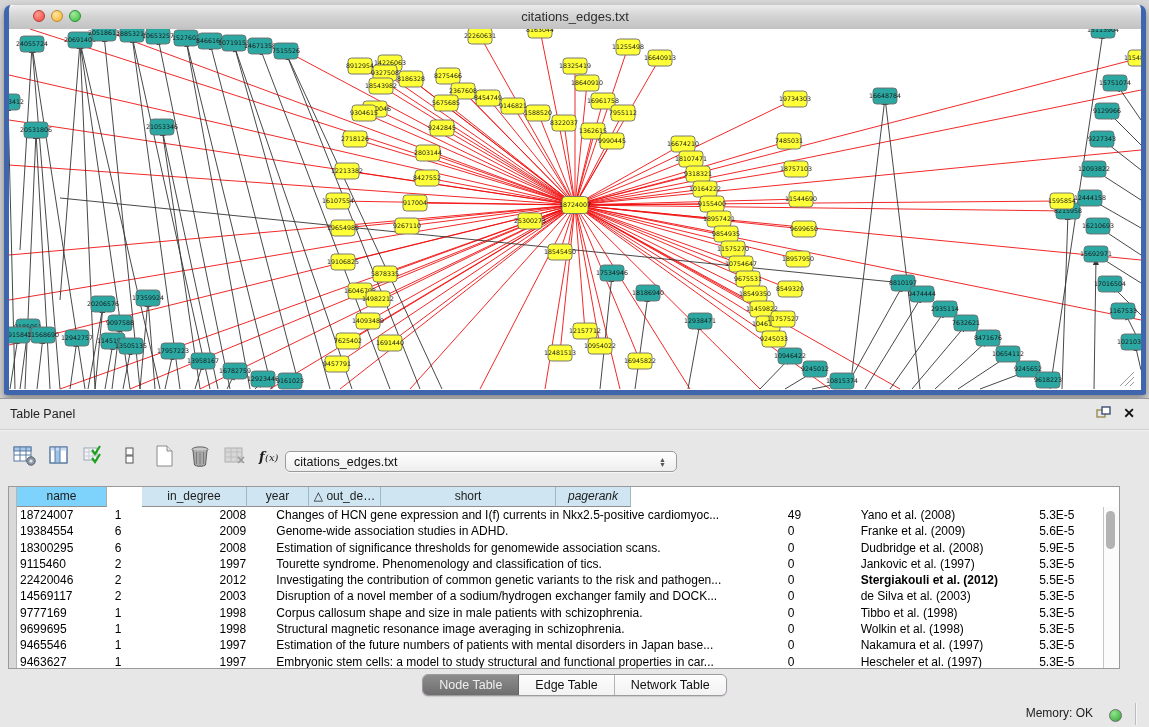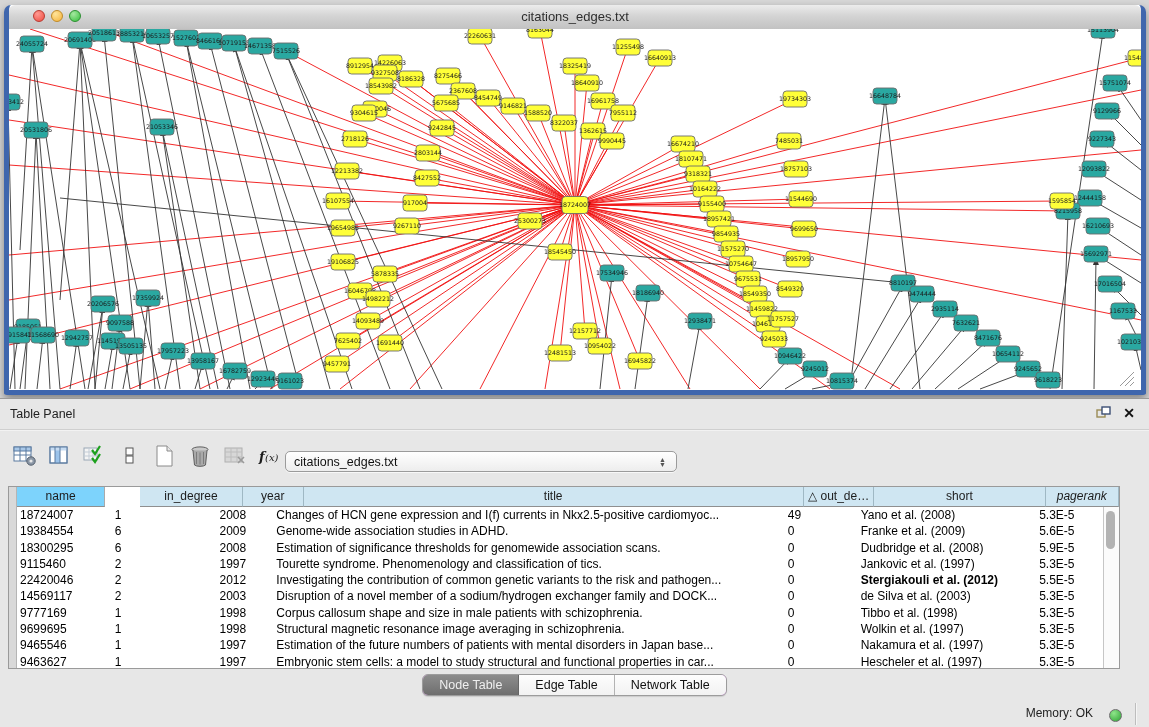--- a/index.html
+++ b/index.html
@@ -858,21 +858,20 @@
     <span class="val">citations_edges.txt</span>
     <span class="stepper">▲<br>▼</span>
   </div>
 
   <div class="data-table">
     <div class="t-strip"></div>
     <div class="t-head" id="t-head">
         <div class="hc gray" style="width: 90px;">name</div>
         <div class="hc" style="width: 105px; margin-left: 35px;">in_degree</div>
         <div class="hc" style="width: 62px;">year</div>
-        <div class="hc" style="width: 511px;">title</div>
         <div class="hc" style="width: 72px;">△ out_de…</div>
         <div class="hc" style="width: 175px;">short</div>
         <div class="hc" style="width: 75px; font-style: italic;">pagerank</div>
       </div>
     <div class="t-body" id="t-body">
         <div class="t-row">
           <div class="tc" style="width: 90px;">18724007</div>
           <div class="tc" style="width: 105px; padding-left: 8px;">1</div>
           <div class="tc" style="width: 62px; padding-left: 8px;">2008</div>
           <div class="tc" style="width: 511px;">Changes of HCN gene expression and I(f) currents in Nkx2.5-positive cardiomyoc...</div>
@@ -933,21 +932,21 @@
           <div class="tc" style="width: 72px; padding-left: 5px;">0</div>
           <div class="tc" style="width: 175px; padding-left: 6px;">Tibbo et al. (1998)</div>
           <div class="tc" style="width: 75px; padding-left: 10px;">5.3E-5</div>
         </div>
         <div class="t-row">
           <div class="tc" style="width: 90px;">9699695</div>
           <div class="tc" style="width: 105px; padding-left: 8px;">1</div>
           <div class="tc" style="width: 62px; padding-left: 8px;">1998</div>
           <div class="tc" style="width: 511px;">Structural magnetic resonance image averaging in schizophrenia.</div>
           <div class="tc" style="width: 72px; padding-left: 5px;">0</div>
-          <div class="tc" style="width: 175px; padding-left: 6px;">Wolkin et al. (1997)</div>
+          <div class="tc" style="width: 175px; padding-left: 6px;">Wolkin et al. (1998)</div>
           <div class="tc" style="width: 75px; padding-left: 10px;">5.3E-5</div>
         </div>
         <div class="t-row">
           <div class="tc" style="width: 90px;">9465546</div>
           <div class="tc" style="width: 105px; padding-left: 8px;">1</div>
           <div class="tc" style="width: 62px; padding-left: 8px;">1997</div>
           <div class="tc" style="width: 511px;">Estimation of the future numbers of patients with mental disorders in Japan base...</div>
           <div class="tc" style="width: 72px; padding-left: 5px;">0</div>
           <div class="tc" style="width: 175px; padding-left: 6px;">Nakamura et al. (1997)</div>
           <div class="tc" style="width: 75px; padding-left: 10px;">5.3E-5</div>

